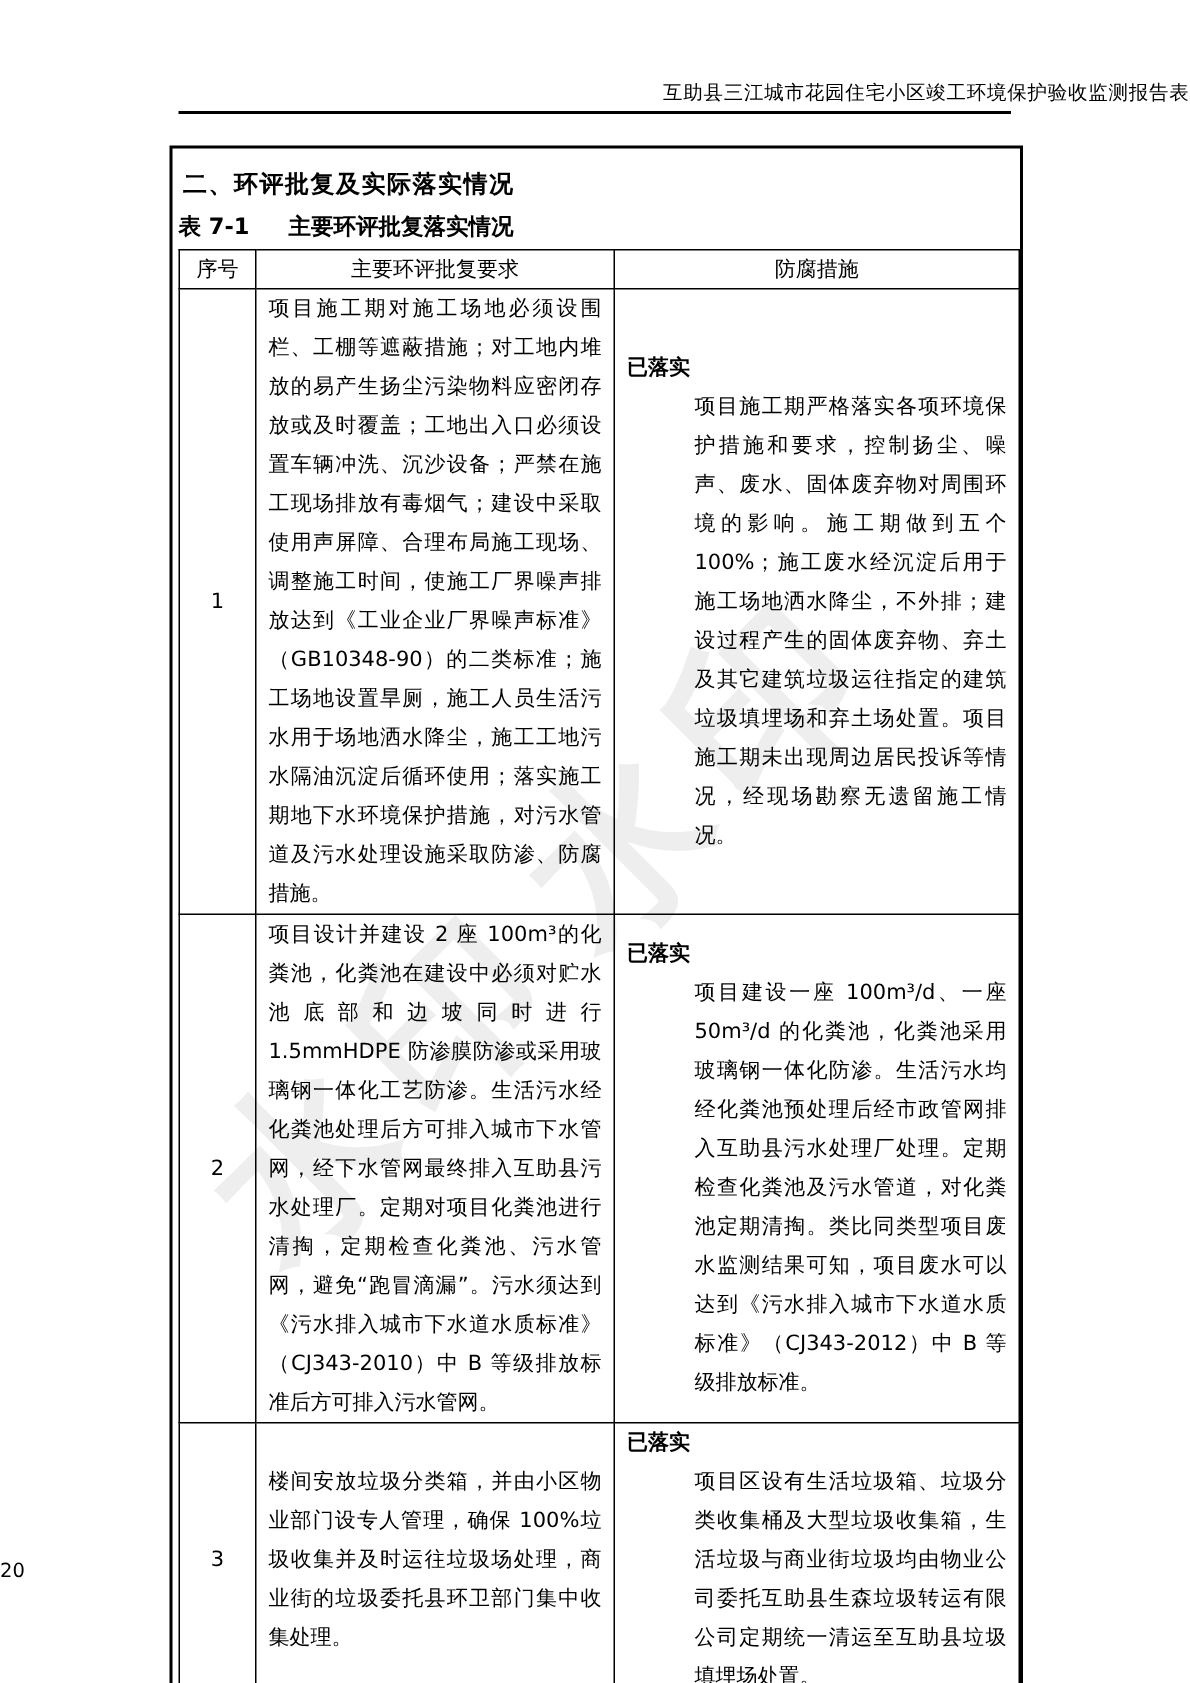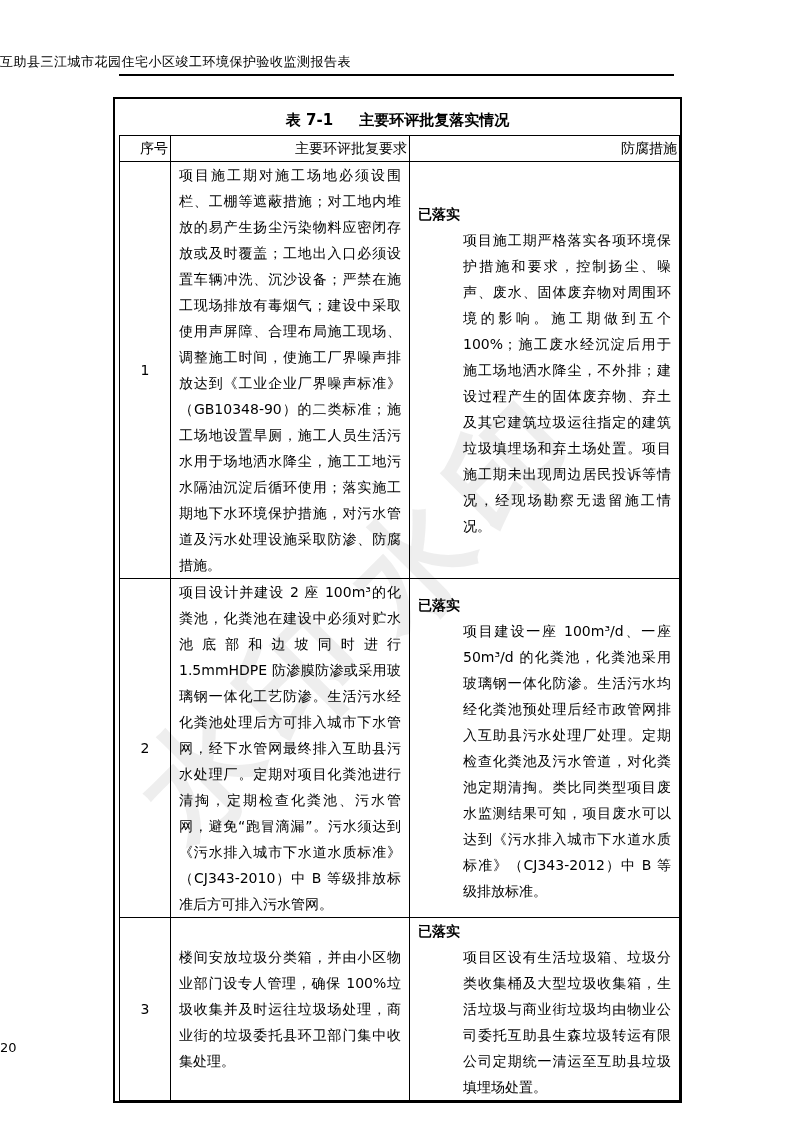--- a/index.html
+++ b/index.html
@@ -22,21 +22,21 @@
     white-space:nowrap;
     pointer-events:none;
     letter-spacing:18px;
   }
   .wm1 { left:330px; top:430px; }
   .wm2 { left:120px; top:640px; }
   
   .doc-header {
     position:absolute; z-index:1;
     top:53px; left:0; width:100%;
-    text-align:left;
+    text-align:right;
     font-size:13px;
     letter-spacing:0.5px;
   }
   .doc-header-rule {
     position:absolute; z-index:1;
     top:74px; left:119px; width:555px;
     border-top:2px solid #000;
   }
   
   .content-box {
@@ -49,42 +49,41 @@
     padding:12px 4px 0 4px;
     background:transparent;
   }
   .section-heading {
     font-size:16px;
     font-weight:bold;
     margin:2px 0 8px 3px;
     letter-spacing:1px;
   }
   .table-caption {
-    text-align:center;
     font-weight:bold;
     font-size:15px;
     margin-bottom:5px;
   }
   .table-caption .cap-label { margin-right:26px; }
   
   table.approval-table {
     border-collapse:collapse;
     width:100%;
     table-layout:fixed;
   }
   .approval-table th, .approval-table td {
     border:1.5px solid #000;
     font-size:14px;
     font-weight:normal;
     vertical-align:middle;
     box-sizing:border-box;
   }
   .approval-table th {
     height:26px;
-    text-align:right;
+    text-align:center;
     padding:2px 2px;
   }
   td.cell-num {
     text-align:center;
     font-size:14px;
   }
   td.cell-req, td.cell-impl {
     padding:0 8px;
     text-align:justify;
     line-height:26px;
@@ -106,20 +105,21 @@
 <body>
 
 <div class="watermark wm1">水印</div>
 <div class="watermark wm2">水印</div>
 
 <div class="doc-header">互助县三江城市花园住宅小区竣工环境保护验收监测报告表</div>
 <div class="doc-header-rule"></div>
 
 <div class="content-box">
 
+  <div class="section-heading">二、环评批复及实际落实情况</div>
 
   <div class="table-caption">
     <span class="cap-label">表 7-1</span><span>主要环评批复落实情况</span>
   </div>
 
   <table class="approval-table">
     <colgroup>
       <col style="width:51px">
       <col style="width:239px">
       <col style="width:270px">

